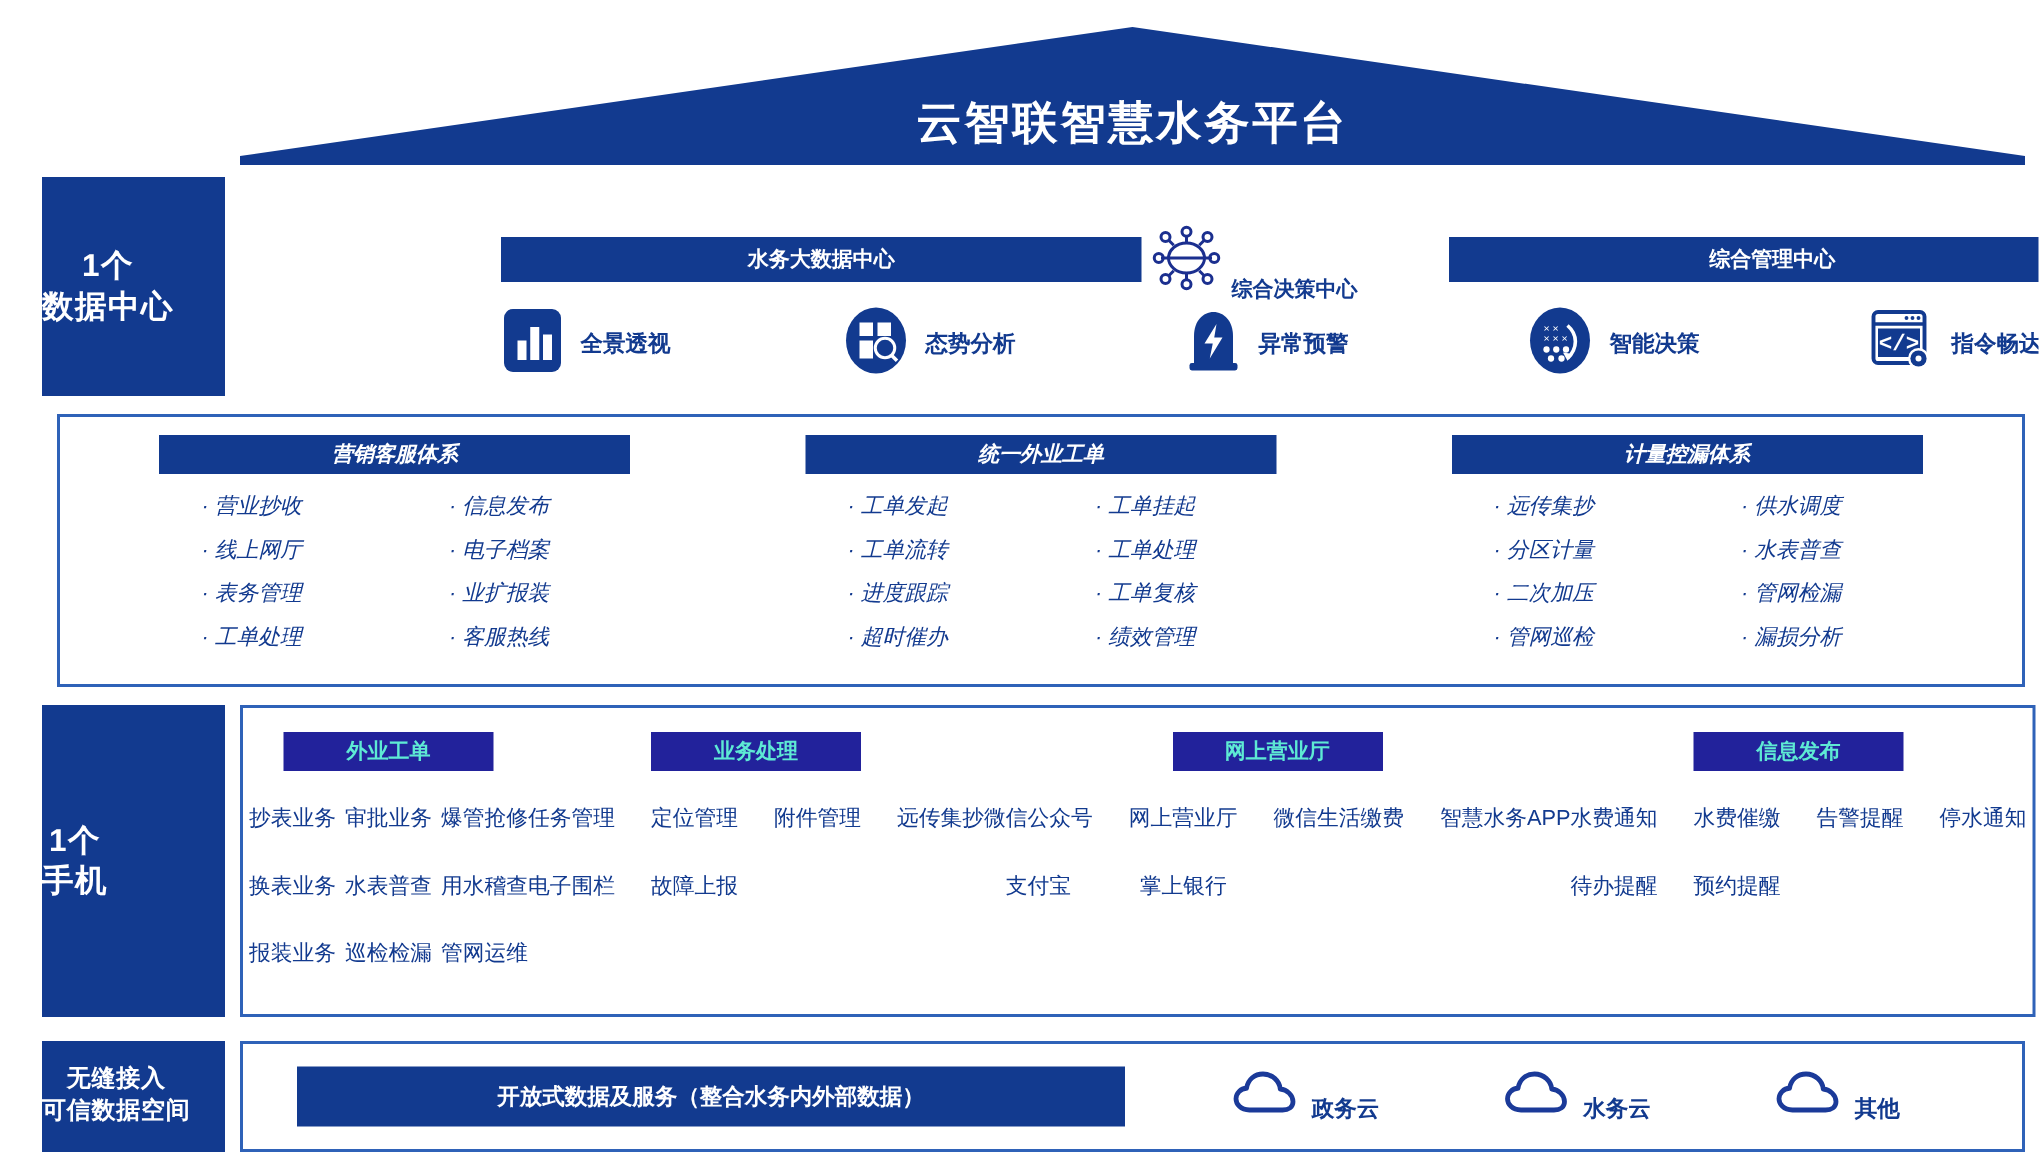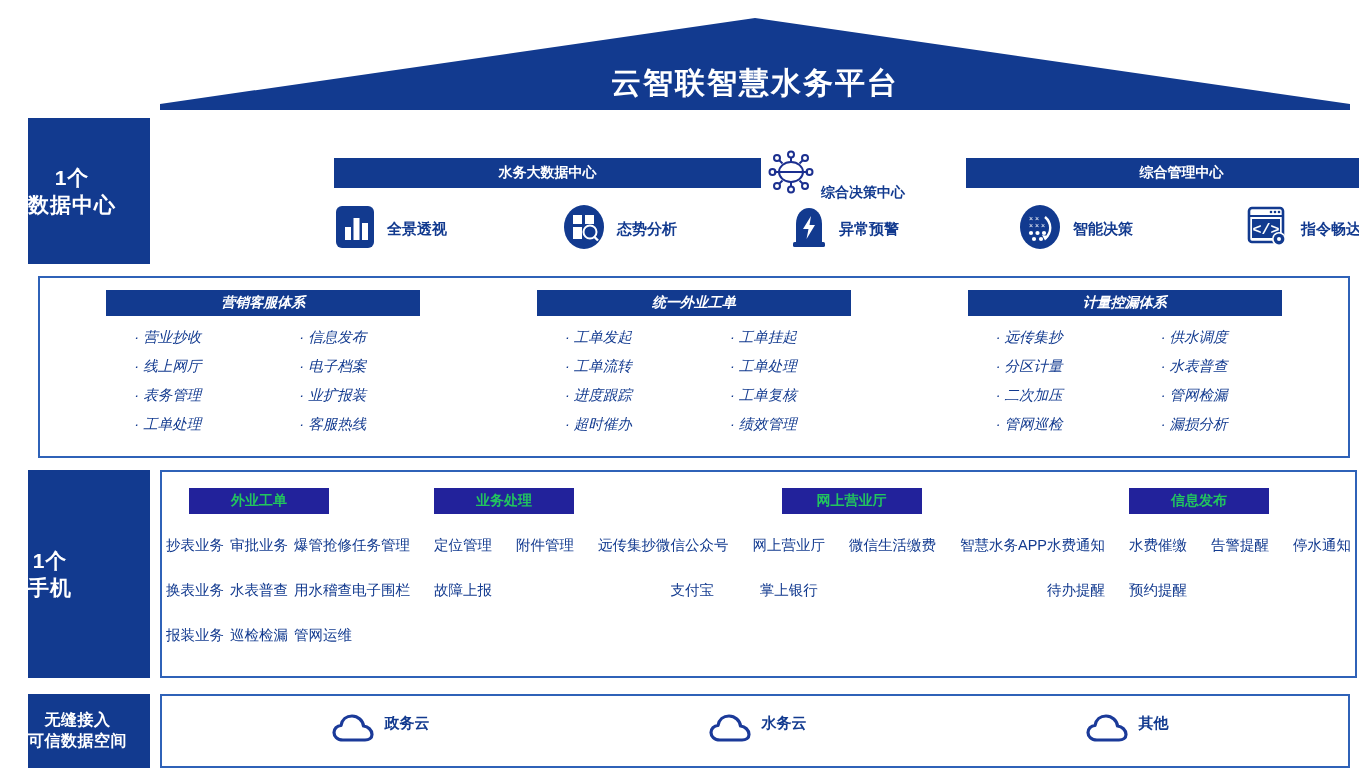--- a/index.html
+++ b/index.html
@@ -77,21 +77,21 @@
     row-gap:10px;column-gap:0;
   }
   .app-item{font-size:14.5px;color:#123a8f;white-space:nowrap;padding-left:36px;}
   .app-item::before{content:"·";margin-right:4px;}
 
   
   .r3{left:28px;top:470px;width:1322px;height:208px;}
   .mob{display:flex;height:100%;padding:16px 4px 10px 4px;box-sizing:border-box;}
   .mob-col{flex:1 1 0;display:flex;flex-direction:column;align-items:center;}
   .mob-head{
-    min-width:140px;height:26px;background:#22229b;color:#22c55e;
+    min-width:140px;height:26px;background:#22229b;color:#5eead4;
     font-size:14px;font-weight:bold;padding:0 24px;
     display:flex;align-items:center;justify-content:center;
     margin-bottom:22px;box-sizing:border-box;
   }
   .mob-grid{
     display:grid;grid-template-columns:1fr 1fr 1fr 1fr;
     row-gap:26px;column-gap:24px;width:100%;
     justify-items:center;
   }
   .mob-grid.three{grid-template-columns:1fr 1fr 1fr;column-gap:6px;}
@@ -100,21 +100,21 @@
   
   .r4{left:28px;top:694px;width:1322px;height:74px;}
   .r4 .row-label{font-size:16px;}
   .bottom{display:flex;height:100%;align-items:center;}
   .bottom-bar{
     margin-left:36px;width:552px;height:40px;background:#123a8f;color:#fff;
     font-size:15px;font-weight:bold;
     display:flex;align-items:center;justify-content:center;
   }
   .clouds{display:flex;align-items:center;flex:1 1 auto;justify-content:space-around;padding:0 40px 0 30px;}
-  .cloud-item{display:flex;align-items:flex-start;gap:11px;}
+  .cloud-item{display:flex;align-items:flex-end;gap:11px;}
   .cloud-item .lbl{font-size:15px;font-weight:bold;color:#123a8f;}
 
   svg{overflow:visible;}
 </style>
 </head>
 <body>
 
 <div class="stage">
 
   <div class="roof">
@@ -370,20 +370,21 @@
 
   <div class="row r4">
     <div class="row-label small">
       <div>
         <div>无缝接入</div>
         <div>可信数据空间</div>
       </div>
     </div>
     <div class="row-body">
       <div class="bottom">
+        <div class="bottom-bar">开放式数据及服务（整合水务内外部数据）</div>
         <div class="clouds">
 
           <div class="cloud-item">
             <span>
               <svg width="42" height="30" viewBox="0 0 42 30">
                 <path d="M11 26 C5 26 2 22 2 18.5 C2 15 5 11.5 9 11.5 C10 5.5 14.5 2 20 2 C26 2 31 6.5 31.5 12 C36 12.5 40 16 40 20.5 C40 24 37 26 33 26 Z" fill="none" stroke="#1b3a99" stroke-width="3.2" stroke-linejoin="round"></path>
               </svg>
             </span>
             <span class="lbl">政务云</span>
           </div>

